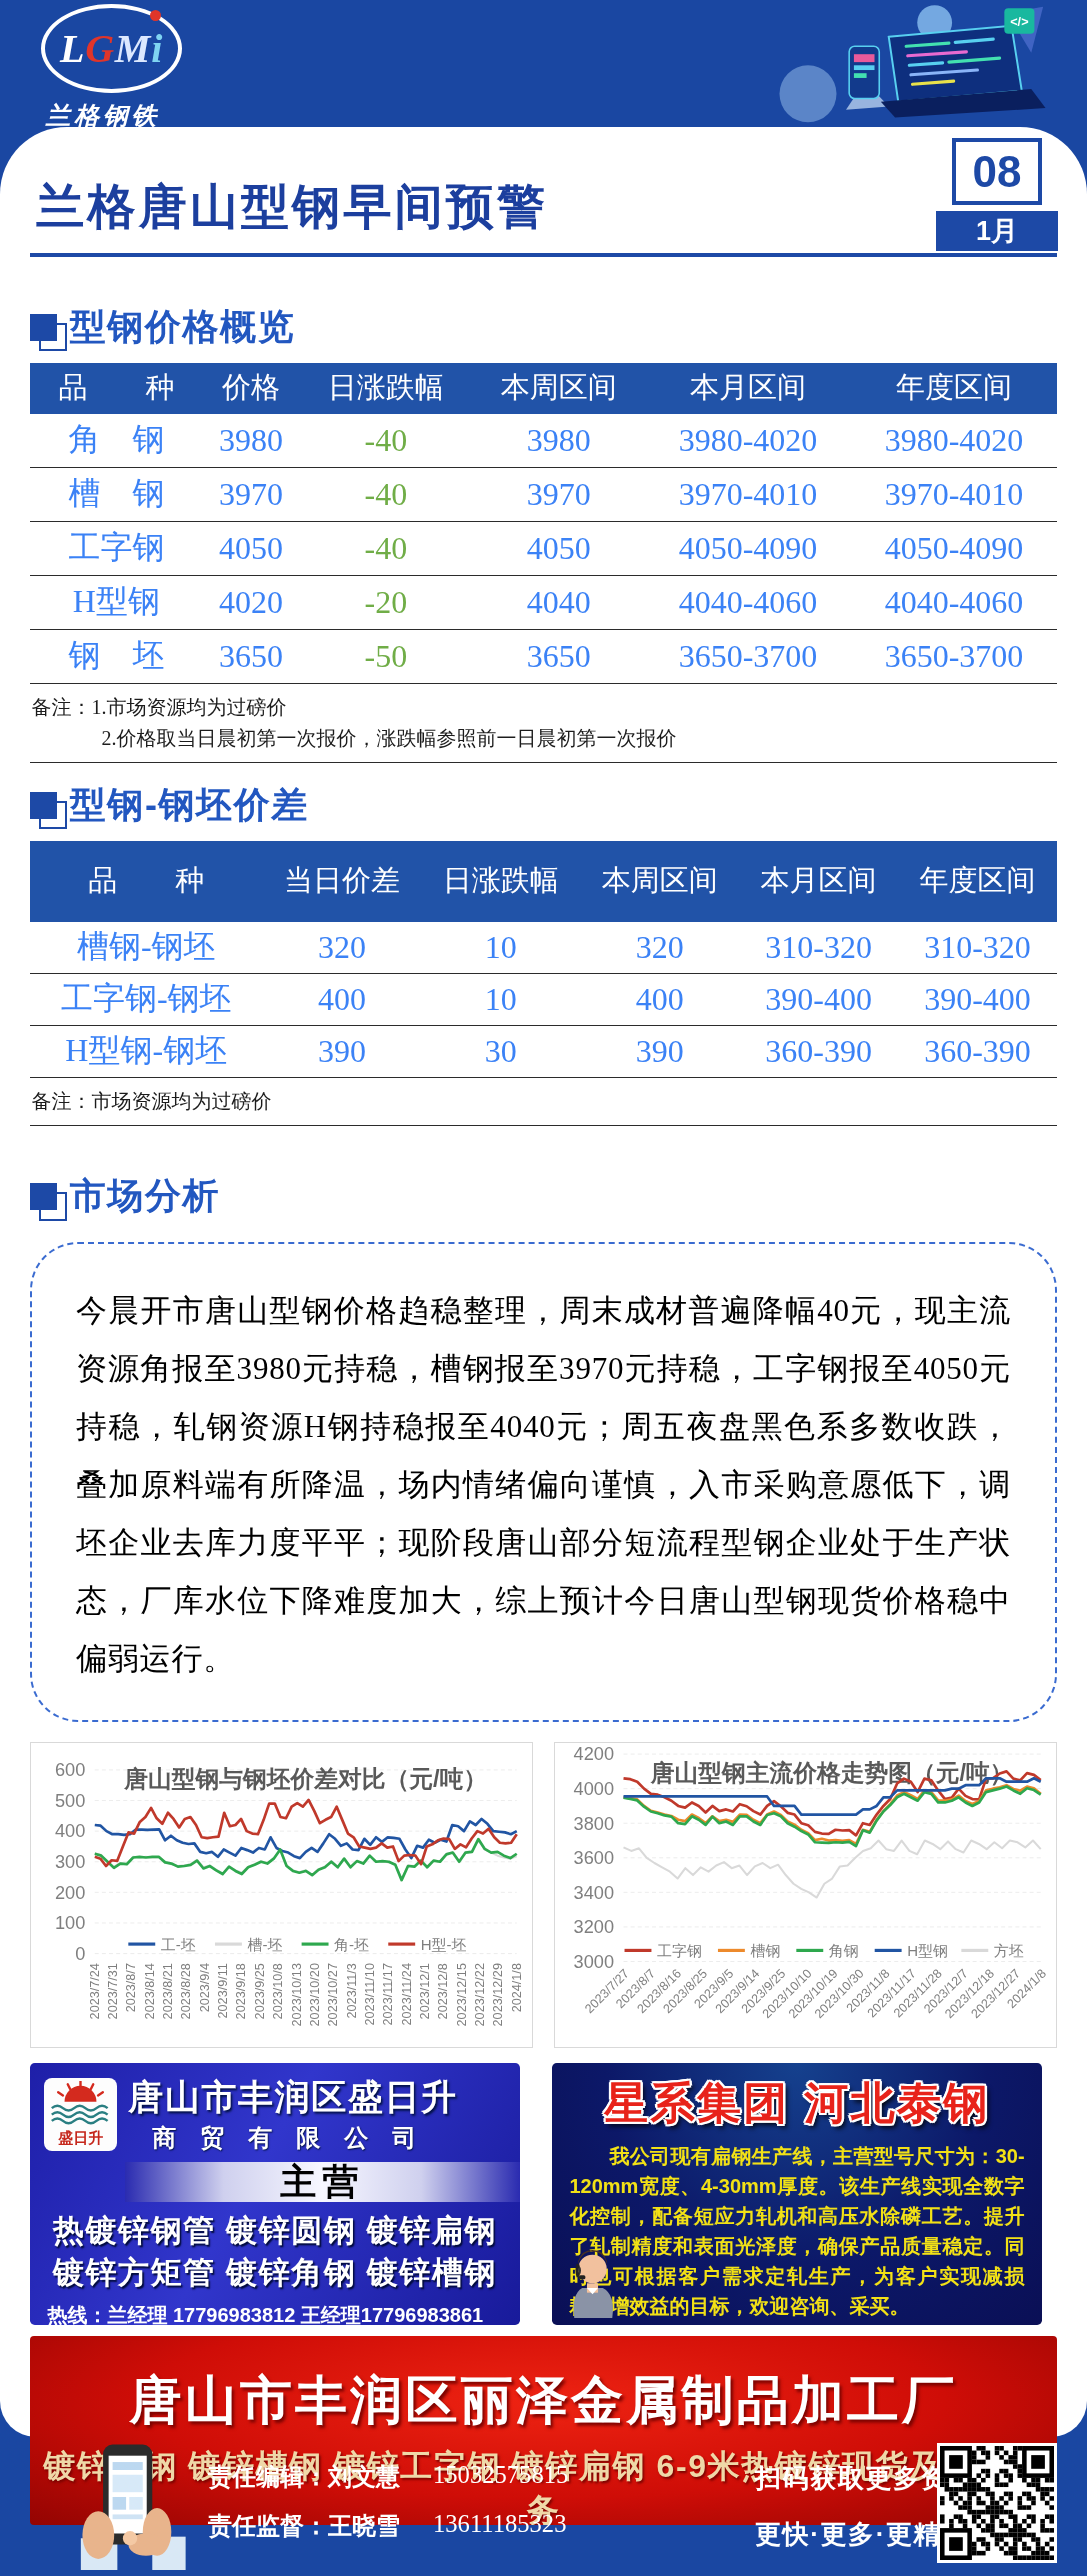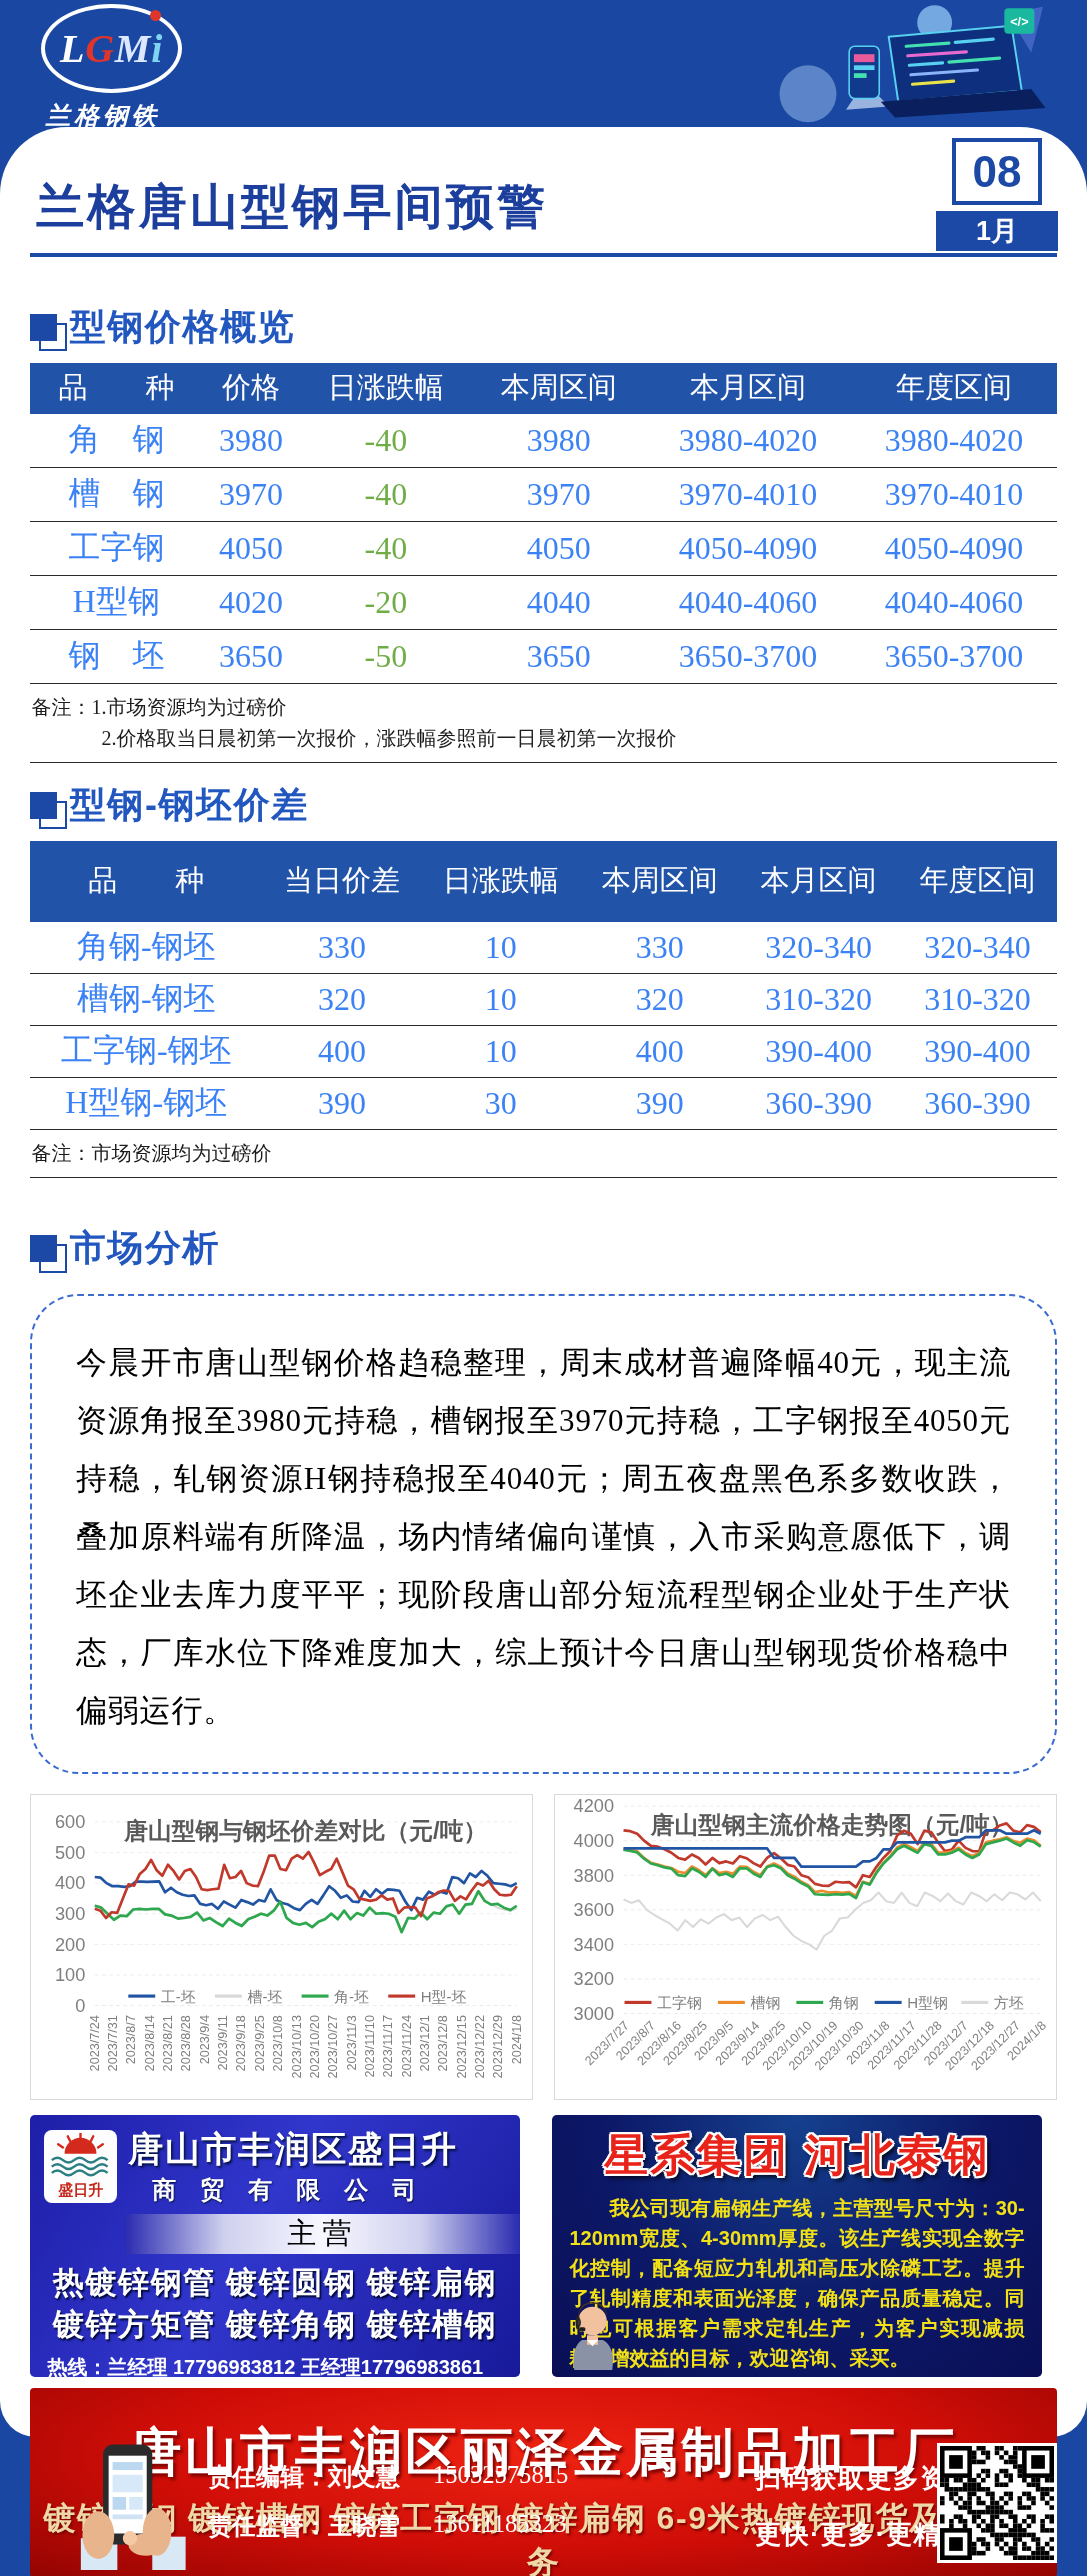--- a/index.html
+++ b/index.html
@@ -66,21 +66,21 @@
   .ad-left-head{display:flex;align-items:center;padding:11px 11px 0 14.3px;gap:11px}
   .ad-logo{width:73px;height:73px;background:#fdfdfd;border-radius:8px;flex:none;
       display:flex;flex-direction:column;align-items:center;justify-content:center}
   .ad-head-text{flex:1;color:#fff}
   .ad-company1{font-size:35px;font-weight:900;text-shadow:1.6px 1.6px 2.4px #00103f;letter-spacing:1.6px}
   .ad-company2{font-size:24px;font-weight:700;letter-spacing:24px;margin-top:1.6px;text-indent:24px;
       text-shadow:0.8px 0.8px 1.6px #00103f}
   .ad-main-band{margin:8px 0 0 95px;height:40px;
       background:linear-gradient(90deg,#2a2bb0 0%,#cfd0ee 25%,#f7f7ff 50%,#cfd0ee 75%,#2a2bb0 100%);
       display:flex;align-items:center;justify-content:center}
-  .ad-main-label{font-size:29px;font-weight:400;color:#000;letter-spacing:6.3px}
+  .ad-main-label{font-size:36px;font-weight:700;color:#000;letter-spacing:6.3px}
   .ad-products{color:#fff;font-weight:900;font-size:31px;text-align:center;letter-spacing:1.6px;
       margin-top:8px;text-shadow:1.6px 1.6px 1.6px #000a38;line-height:1.35}
   .ad-contact{color:#fff;font-weight:700;font-size:20px;margin:6.3px 0 0 17.4px;line-height:1.5}
 
   .ad-right{width:490px;height:262px;border-radius:4.8px;overflow:hidden;position:relative;
       background:radial-gradient(ellipse at 50% 0%,#15418e 0%,#0c1868 55%,#0a0f55 100%);
       padding:11px 17.4px 0;box-sizing:border-box}
   .ad-right-title{text-align:center;font-size:44px;font-weight:700;color:#e8231a;letter-spacing:2.4px;
       text-shadow:-2.4px 0 0 #fff,2.4px 0 0 #fff,0 -2.4px 0 #fff,0 2.4px 0 #fff,
                   -1.6px -1.6px 0 #fff,1.6px 1.6px 0 #fff,-1.6px 1.6px 0 #fff,1.6px -1.6px 0 #fff,3.2px 4px 4.8px #000}
@@ -227,28 +227,20 @@
           <tr>
             <th>品　　种</th>
             <th>当日价差</th>
             <th>日涨跌幅</th>
             <th>本周区间</th>
             <th>本月区间</th>
             <th>年度区间</th>
           </tr>
         </thead>
       <tbody>
-          <tr>
-            <td>角钢-钢坯</td>
-            <td>330</td>
-            <td>10</td>
-            <td>330</td>
-            <td>320-340</td>
-            <td>320-340</td>
-          </tr>
           <tr>
             <td>槽钢-钢坯</td>
             <td>320</td>
             <td>10</td>
             <td>320</td>
             <td>310-320</td>
             <td>310-320</td>
           </tr>
           <tr>
             <td>工字钢-钢坯</td>

